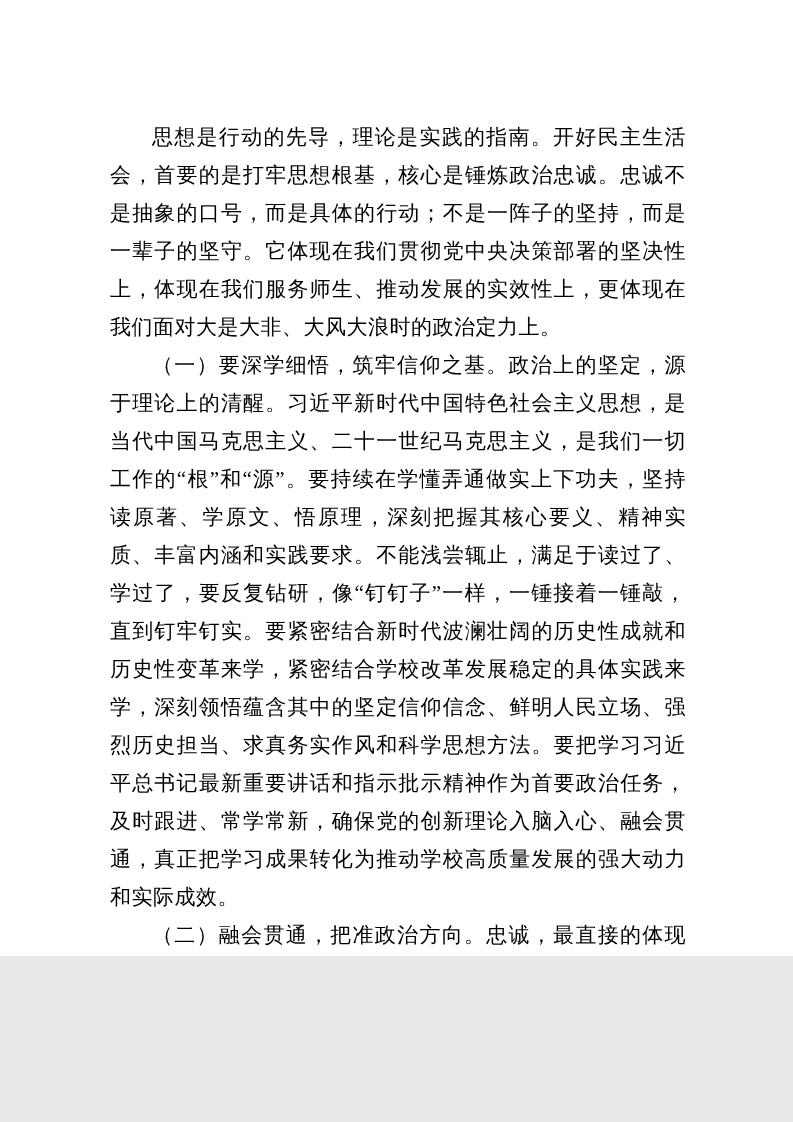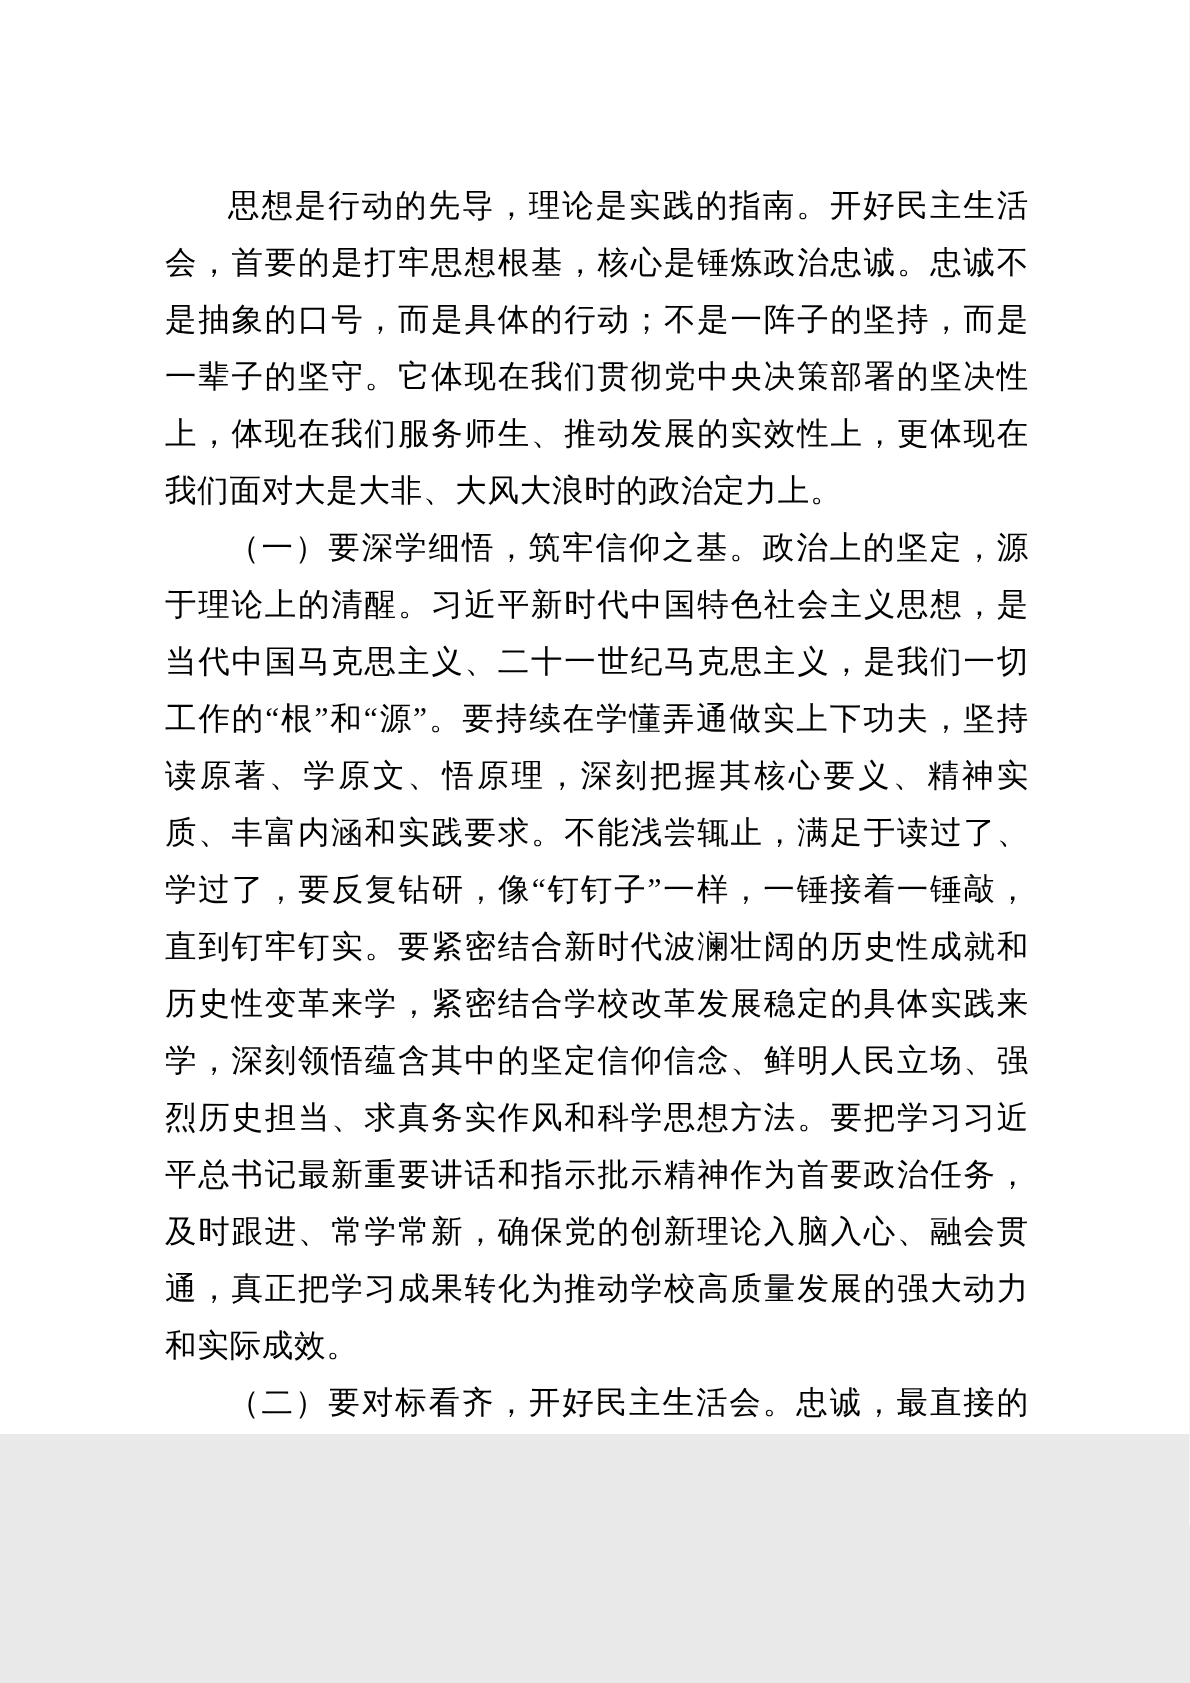--- a/index.html
+++ b/index.html
@@ -48,19 +48,19 @@
 <body>
 
 <div class="page">
 
   <div class="doc-body">
 
     <p><span>思想是行动的先导，理论是实践的指南。开好民主生活会，首要的是打牢思想根基，核心是锤炼政治忠诚。忠诚不是抽象的口号，而是具体的行动；不是一阵子的坚持，而是一辈子的坚守。它体现在我们贯彻党中央决策部署的坚决性上，体现在我们服务师生、推动发展的实效性上，更体现在我们面对大是大非、大风大浪时的政治定力上。</span></p>
 
     <p><span class="para-lead">（一）要深学细悟，筑牢信仰之基。</span><span>政治上的坚定，源于理论上的清醒。习近平新时代中国特色社会主义思想，是当代中国马克思主义、二十一世纪马克思主义，是我们一切工作的“根”和“源”。要持续在学懂弄通做实上下功夫，坚持读原著、学原文、悟原理，深刻把握其核心要义、精神实质、丰富内涵和实践要求。不能浅尝辄止，满足于读过了、学过了，要反复钻研，像“钉钉子”一样，一锤接着一锤敲，直到钉牢钉实。要紧密结合新时代波澜壮阔的历史性成就和历史性变革来学，紧密结合学校改革发展稳定的具体实践来学，深刻领悟蕴含其中的坚定信仰信念、鲜明人民立场、强烈历史担当、求真务实作风和科学思想方法。要把学习习近平总书记最新重要讲话和指示批示精神作为首要政治任务，及时跟进、常学常新，确保党的创新理论入脑入心、融会贯通，真正把学习成果转化为推动学校高质量发展的强大动力和实际成效。</span></p>
 
-    <p><span class="para-lead">（二）要对标看齐，开好民主生活会。</span><span>忠诚，最直接的体现就是向党中央看齐，向党的理论和路线方针政策看齐，向党中央决策部署看齐。要时刻关注党中央在关心什么、强调什么，深刻领会什么是党和国家最重要的利益、核心是锤炼政治忠诚</span></p>
+    <p><span class="para-lead">（二）融会贯通，把准政治方向。</span><span>忠诚，最直接的体现就是向党中央看齐，向党的理论和路线方针政策看齐，向党中央决策部署看齐。要时刻关注党中央在关心什么、强调什么，深刻领会什么是党和国家最重要的利益、核心是锤炼政治忠诚</span></p>
 
   </div>
 
   <div class="page-footer">— 2 —</div>
 
 </div>
 
 </body></html>

